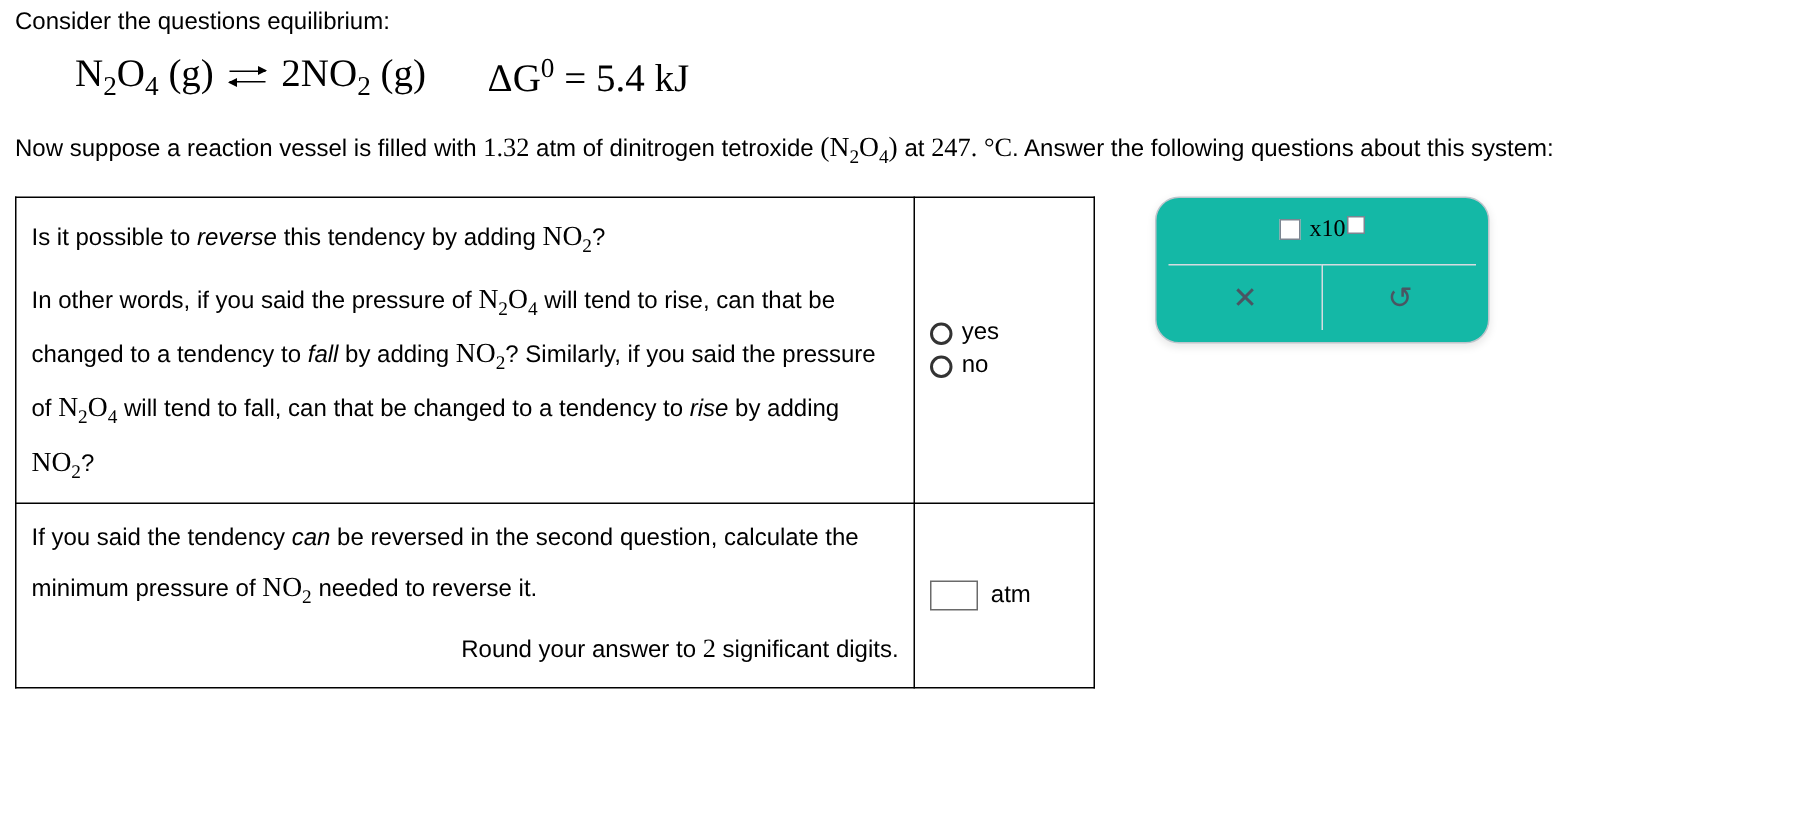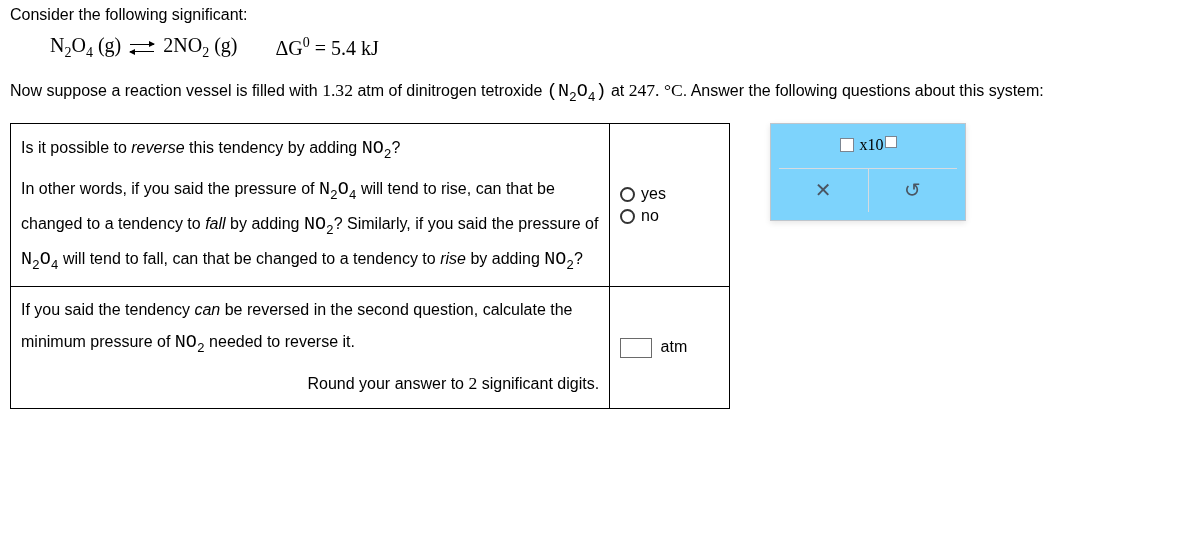--- a/index.html
+++ b/index.html
@@ -9,27 +9,27 @@
     font-family: Arial, Helvetica, sans-serif;
     font-size: 16px;
     color: #000;
     background: #fff;
     width: 1200px;
   }
   .intro { margin-bottom: 10px; }
   .equation-block {
     margin: 8px 0 14px 40px;
     font-family: "Times New Roman", Times, serif;
-    font-size: 20px;
+    font-size: 26px;
   }
   .eq-part { display: inline-block; vertical-align: middle; }
   .eq-space { display: inline-block; width: 28px; }
   sub { font-size: 0.7em; vertical-align: sub; }
   sup { font-size: 0.7em; vertical-align: super; }
-  .chem { font-family: Liberation Mono, monospace; font-size: 1.15em; text-align: right; }
+  .chem { font-family: Liberation Serif, serif; font-size: 1.15em; text-align: right; }
   .mathnum { font-family: "Times New Roman", Times, serif; font-size: 1.1em; margin-top: 16px; }
   em.it { font-style: italic; text-align: right; }
 
   .content-row { display: flex; align-items: flex-start; gap: 40px; margin-top: 14px; }
   table.qtable { border-collapse: collapse; width: 720px; }
   table.qtable td { border: 1px solid #000; padding: 8px 10px; vertical-align: middle; }
   table.qtable td.left { width: 600px; line-height: 1.9; }
   table.qtable td.right { width: 120px; }
 
   .radio-row { display: flex; align-items: center; gap: 6px; margin: 4px 0; }
@@ -39,24 +39,24 @@
   .radio.selected {
     border-color: #0a63c9;
     box-shadow: 0 0 0 2px rgba(10,99,201,0.15);
   }
   .textbox {
     width: 32px; height: 20px; border: 1px solid #6a6a6a; display: inline-block; vertical-align: middle; margin-right: 4px;
     background: #fff;
   }
 
   .tool-panel {
-    width: 196px;
+    width: 223px;
     border: 1px solid #bfc5cc;
-    border-radius: 0;
-    background: #7dd3fc;
+    border-radius: 16px;
+    background: #14b8a6;
     box-shadow: 0 2px 6px rgba(0,0,0,0.1);
     padding: 12px 8px 8px 8px;
   }
   .tool-top { display: flex; justify-content: center; align-items: center; gap: 6px; margin-bottom: 14px; }
   .small-cb {
     width: 14px; height: 14px; border: 1px solid #7b8591; display: inline-block; background: #fff;
   }
   .x10 { font-family: "Times New Roman", Times, serif; font-size: 16px; }
   .x10 .exp {
     display: inline-block; width: 12px; height: 12px; border: 1px solid #7b8591; vertical-align: top; margin-left: 1px; background:#fff;
@@ -92,21 +92,21 @@
   }
   .ah-l {
     position: absolute; bottom: 0px; left: -1px;
     border-right: 6px solid #000; border-top: 3px solid transparent; border-bottom: 3px solid transparent;
     width:0;height:0;
   }
 </style>
 </head>
 <body>
 
-<div class="intro">Consider the following significant:</div>
+<div class="intro">Consider the questions equilibrium:</div>
 
 <div class="equation-block">
   <span class="eq-part">N<sub>2</sub>O<sub>4</sub> (g)</span>
   <span class="arrows"><span class="ah-r"></span><span class="ah-l"></span></span>
   <span class="eq-part">2NO<sub>2</sub> (g)</span>
   <span class="eq-space"></span>
   <span class="eq-part">ΔG<sup>0</sup> = 5.4 kJ</span>
 </div>
 
 <div style="line-height:1.8;">Now suppose a reaction vessel is filled with <span class="mathnum">1.32</span> atm of dinitrogen tetroxide <span class="chem">(N<sub>2</sub>O<sub>4</sub>)</span> at <span class="mathnum">247. °C</span>. Answer the following questions about this system:</div>

